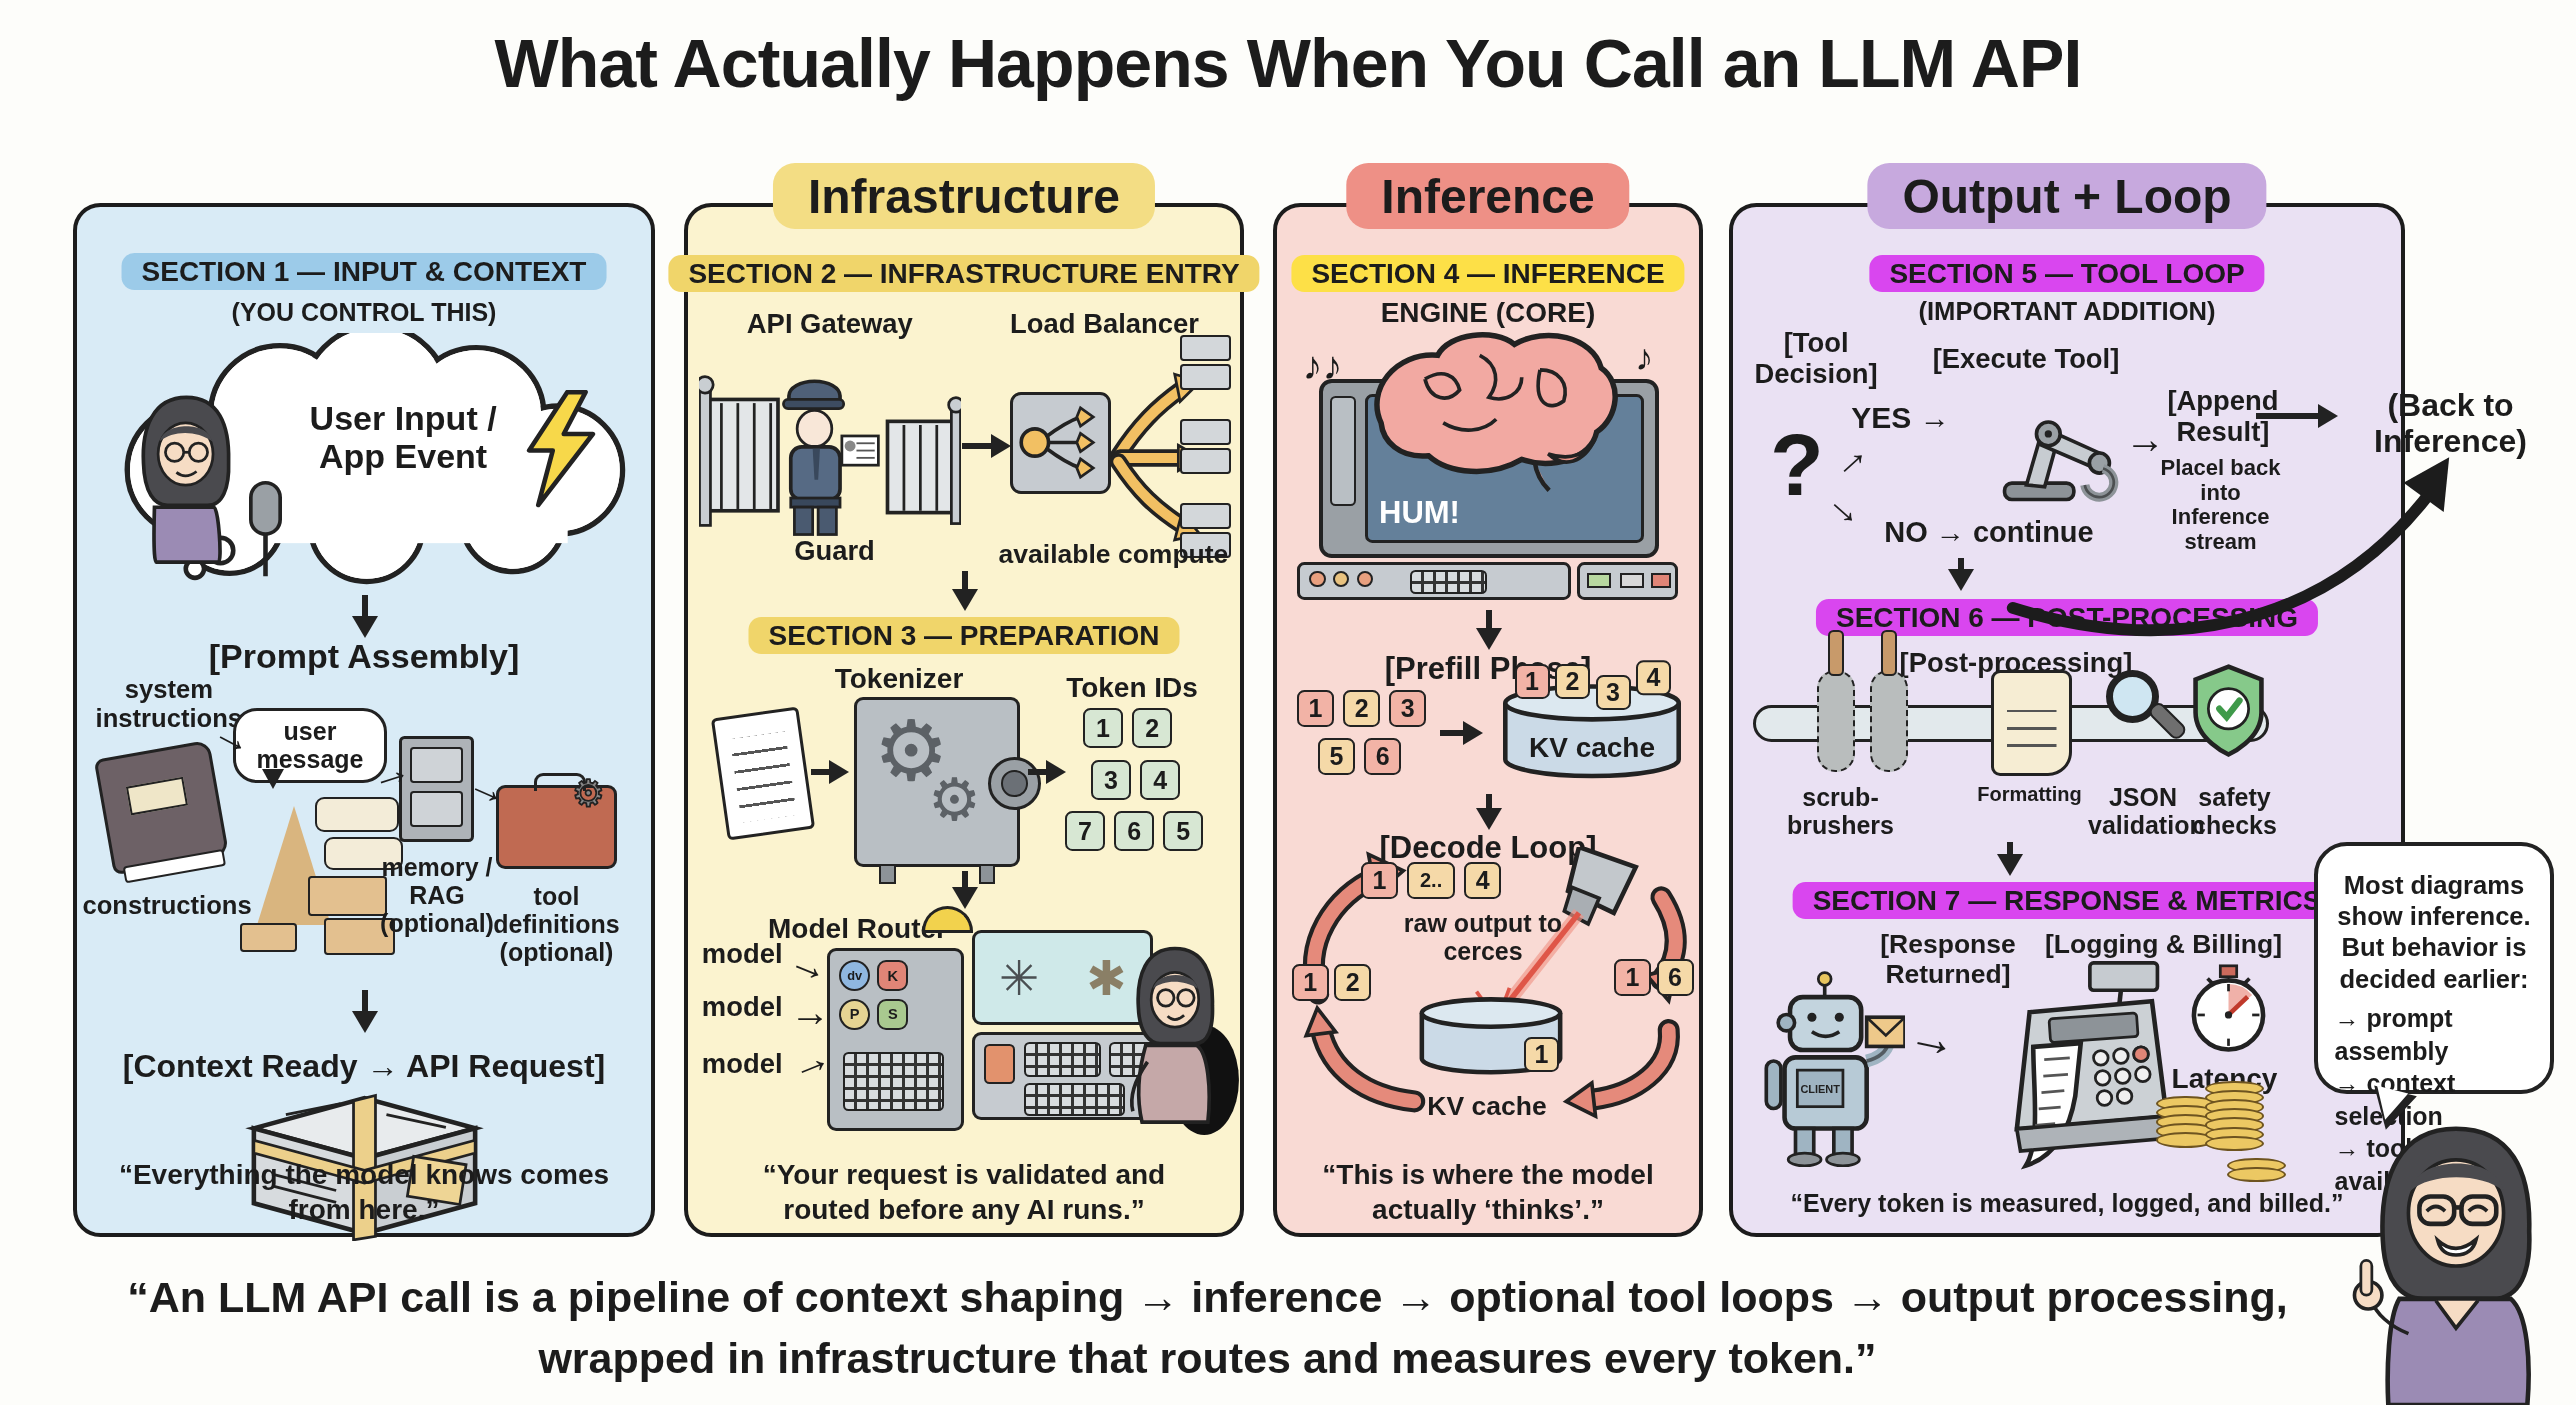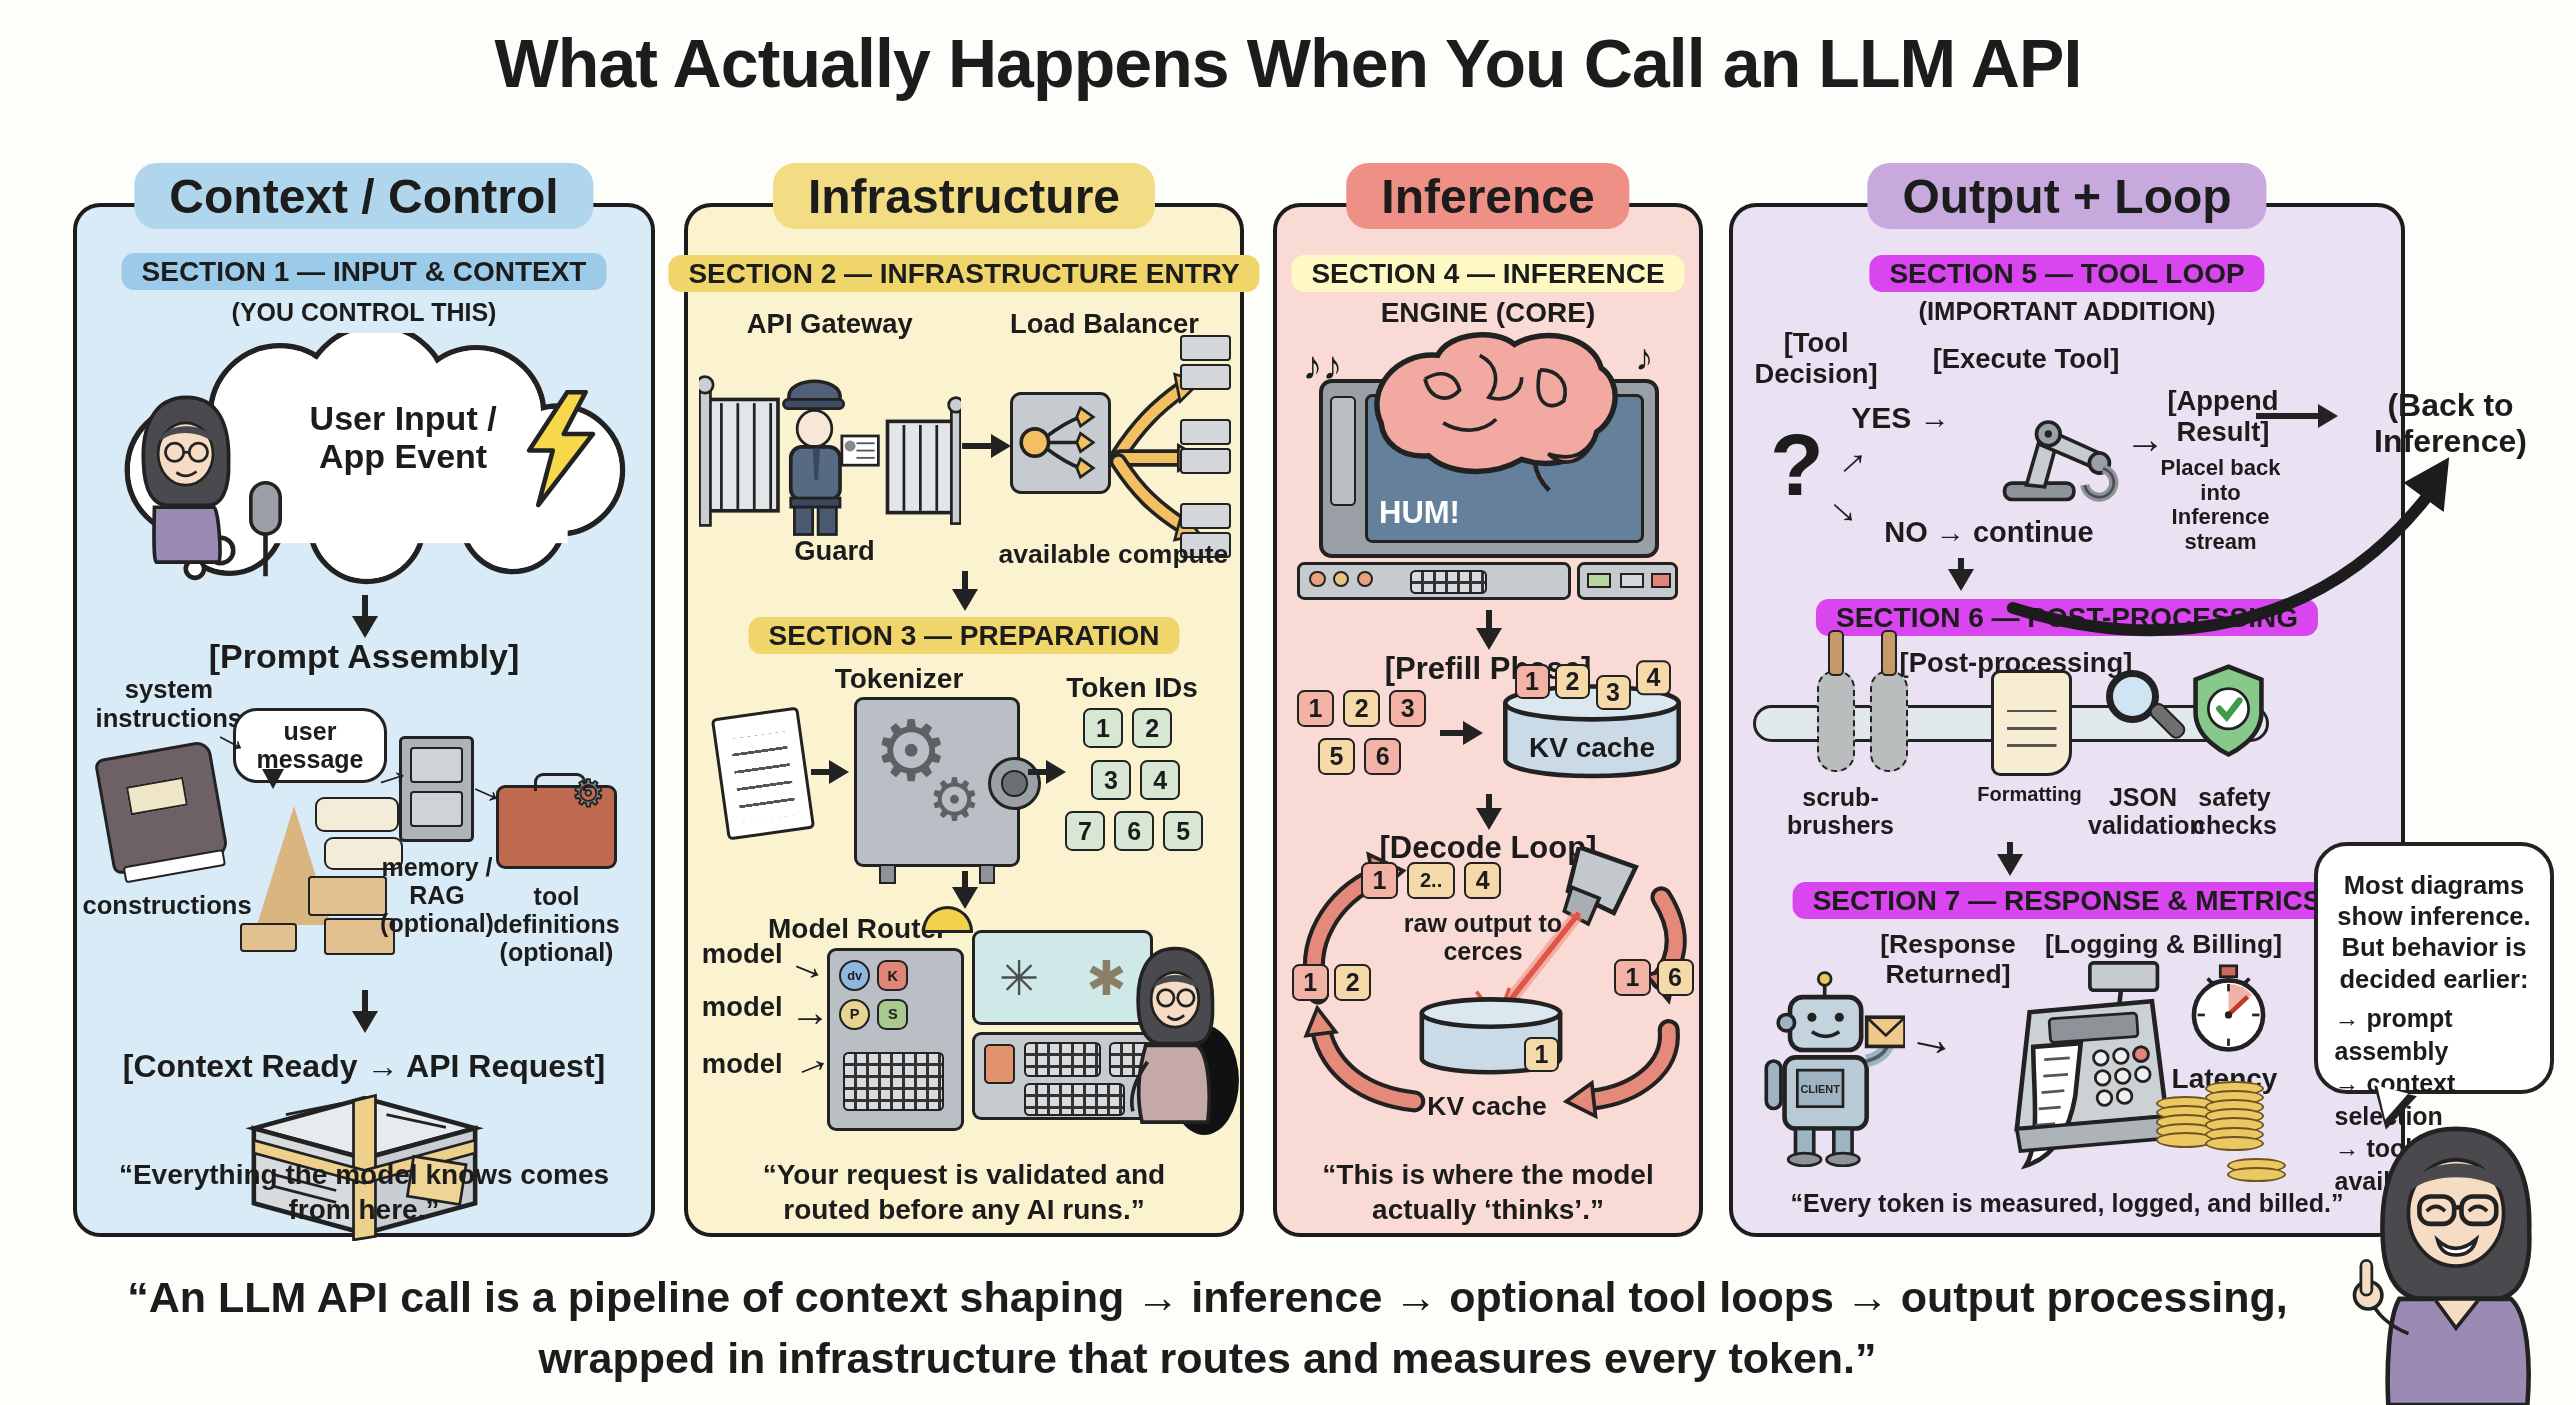--- a/index.html
+++ b/index.html
@@ -8,21 +8,21 @@
 .abs{position:absolute}
 #title{position:absolute;top:24px;left:0;width:2576px;text-align:center;font-size:68px;letter-spacing:-0.9px}
 .panel{position:absolute;top:203px;height:1034px;border:4.6px solid #1c1c1c;border-radius:27.4px}
 #p1{left:73px;width:582px;background:#d9ebf6}
 #p2{left:684px;width:560px;background:#fbf3cf}
 #p3{left:1273px;width:430px;background:#f9dad4}
 #p4{left:1729px;width:676px;background:#eae1f3}
 .chip{position:absolute;top:-44px;left:50%;transform:translateX(-50%);padding:5.5px 35px;border-radius:22px;font-size:48px;white-space:nowrap}
 #p1 .chip{background:#b0d6ee}#p2 .chip{background:#f3dd84}#p3 .chip{background:#ee9086}#p4 .chip{background:#c7a9de}
 .schip{position:absolute;left:50%;transform:translateX(-50%);padding:2.7px 20px;border-radius:12.8px;font-size:28px;white-space:nowrap}
-.s-blue{background:#9ccbe9}.s-yel{background:#f0d56a}.s-red{background:#fef9c3}.s-pur{background:#d946ef}
+.s-blue{background:#9ccbe9}.s-yel{background:#f0d56a}.s-red{background:#fde047}.s-pur{background:#d946ef}
 .lbl{position:absolute;text-align:center;line-height:1.12}
 .quote{position:absolute;left:5%;width:90%;text-align:center;font-size:28px;line-height:1.25}
 .arrow-v{position:absolute;width:6.4px;background:#222}
 .arrow-v::after{content:"";position:absolute;left:50%;transform:translateX(-50%);bottom:-18.3px;border:13.7px solid transparent;border-top:22px solid #222}
 .arrow-h{position:absolute;height:6.4px;background:#222}
 .arrow-h::after{content:"";position:absolute;top:50%;transform:translateY(-50%);right:-16.5px;border:12px solid transparent;border-left:20px solid #222}
 .dar{position:absolute;font-size:40px;line-height:1}
 .tok{position:absolute;display:flex;align-items:center;justify-content:center;border:2.7px solid #222;border-radius:7.3px;font-size:25px}
 .tokrow{position:absolute;display:flex;gap:9.1px}
 .tokrow .tok{position:static;width:40px;height:40px}
@@ -68,21 +68,20 @@
 .keypad{position:absolute;background:#d8dcdf;border:2.7px solid #222;border-radius:5.5px;background-image:repeating-linear-gradient(90deg,#0000 0 9.1px,#333 9.1px 12px),repeating-linear-gradient(#0000 0 9.1px,#333 9.1px 12px)}
 svg{display:block}
 </style>
 </head>
 <body>
 
 <div id="canvas">
   <div id="title">What Actually Happens When You Call an LLM API</div>
 
   <div class="panel" id="p1">
-    <div class="chip">Context / Control</div>
     <div class="schip s-blue" style="top:46px">SECTION 1 — INPUT &amp; CONTEXT</div>
     <div class="lbl" style="top:91px;left:0;width:100%;font-size:25px">(YOU CONTROL THIS)</div>
 
     <div class="abs" style="left:14.6px;top:126px;width:553px;height:254px">
       <svg width="553" height="254" viewBox="0 0 604 278">
         <g stroke="#222" stroke-width="6" fill="#fff">
           <circle cx="110" cy="150" r="72"></circle>
             <circle cx="205" cy="90" r="76"></circle>
             <circle cx="310" cy="72" r="80"></circle>
             <circle cx="420" cy="90" r="74"></circle>

